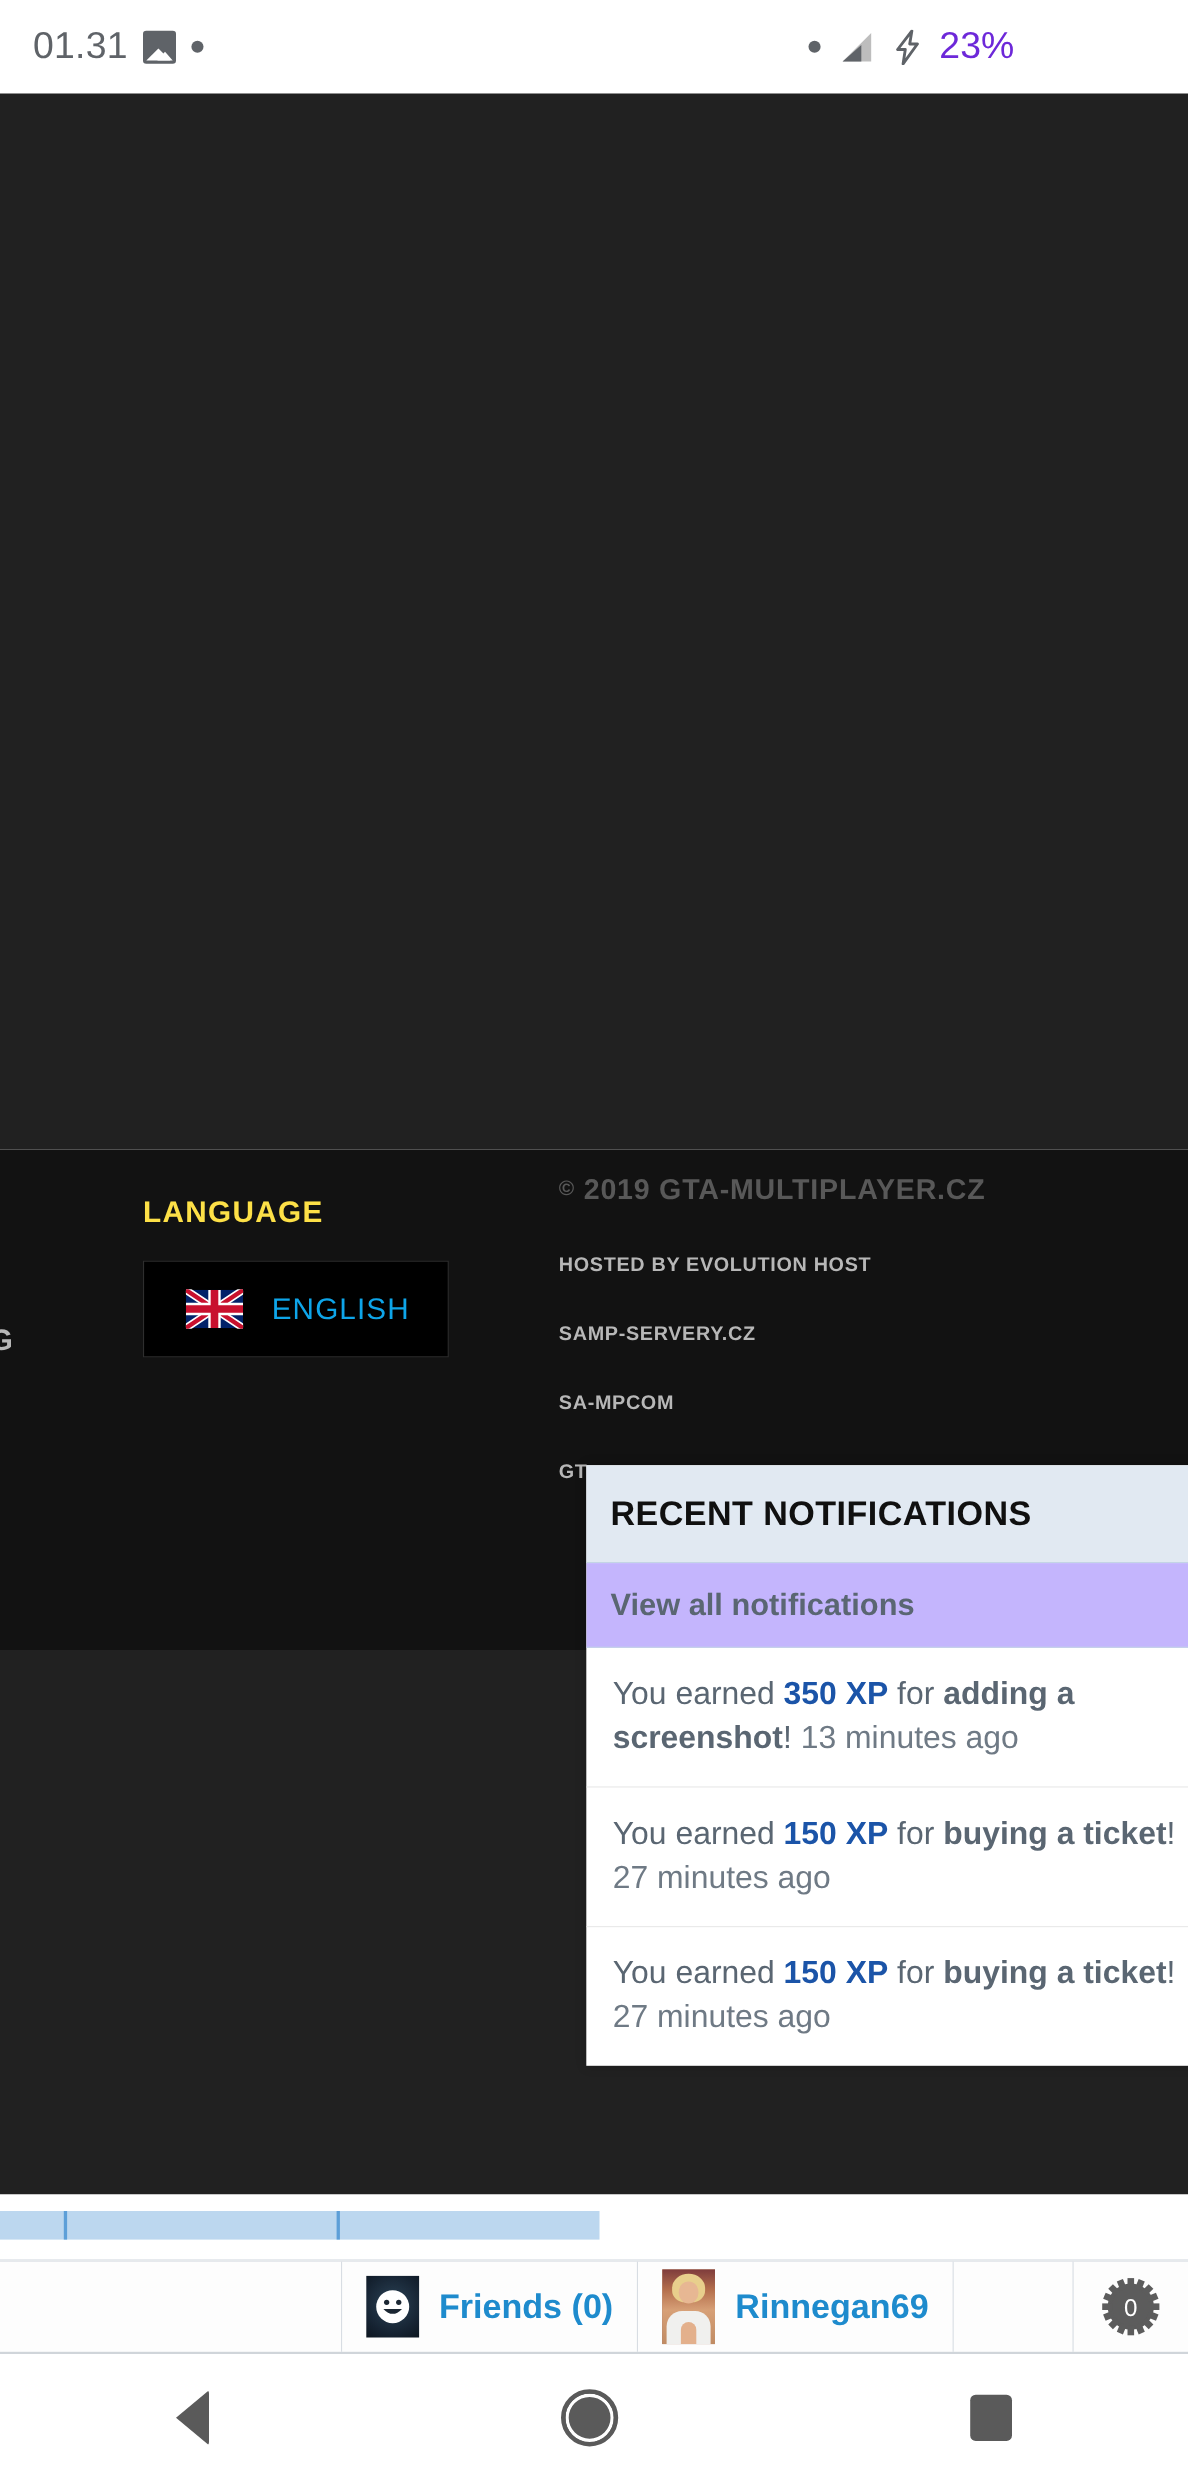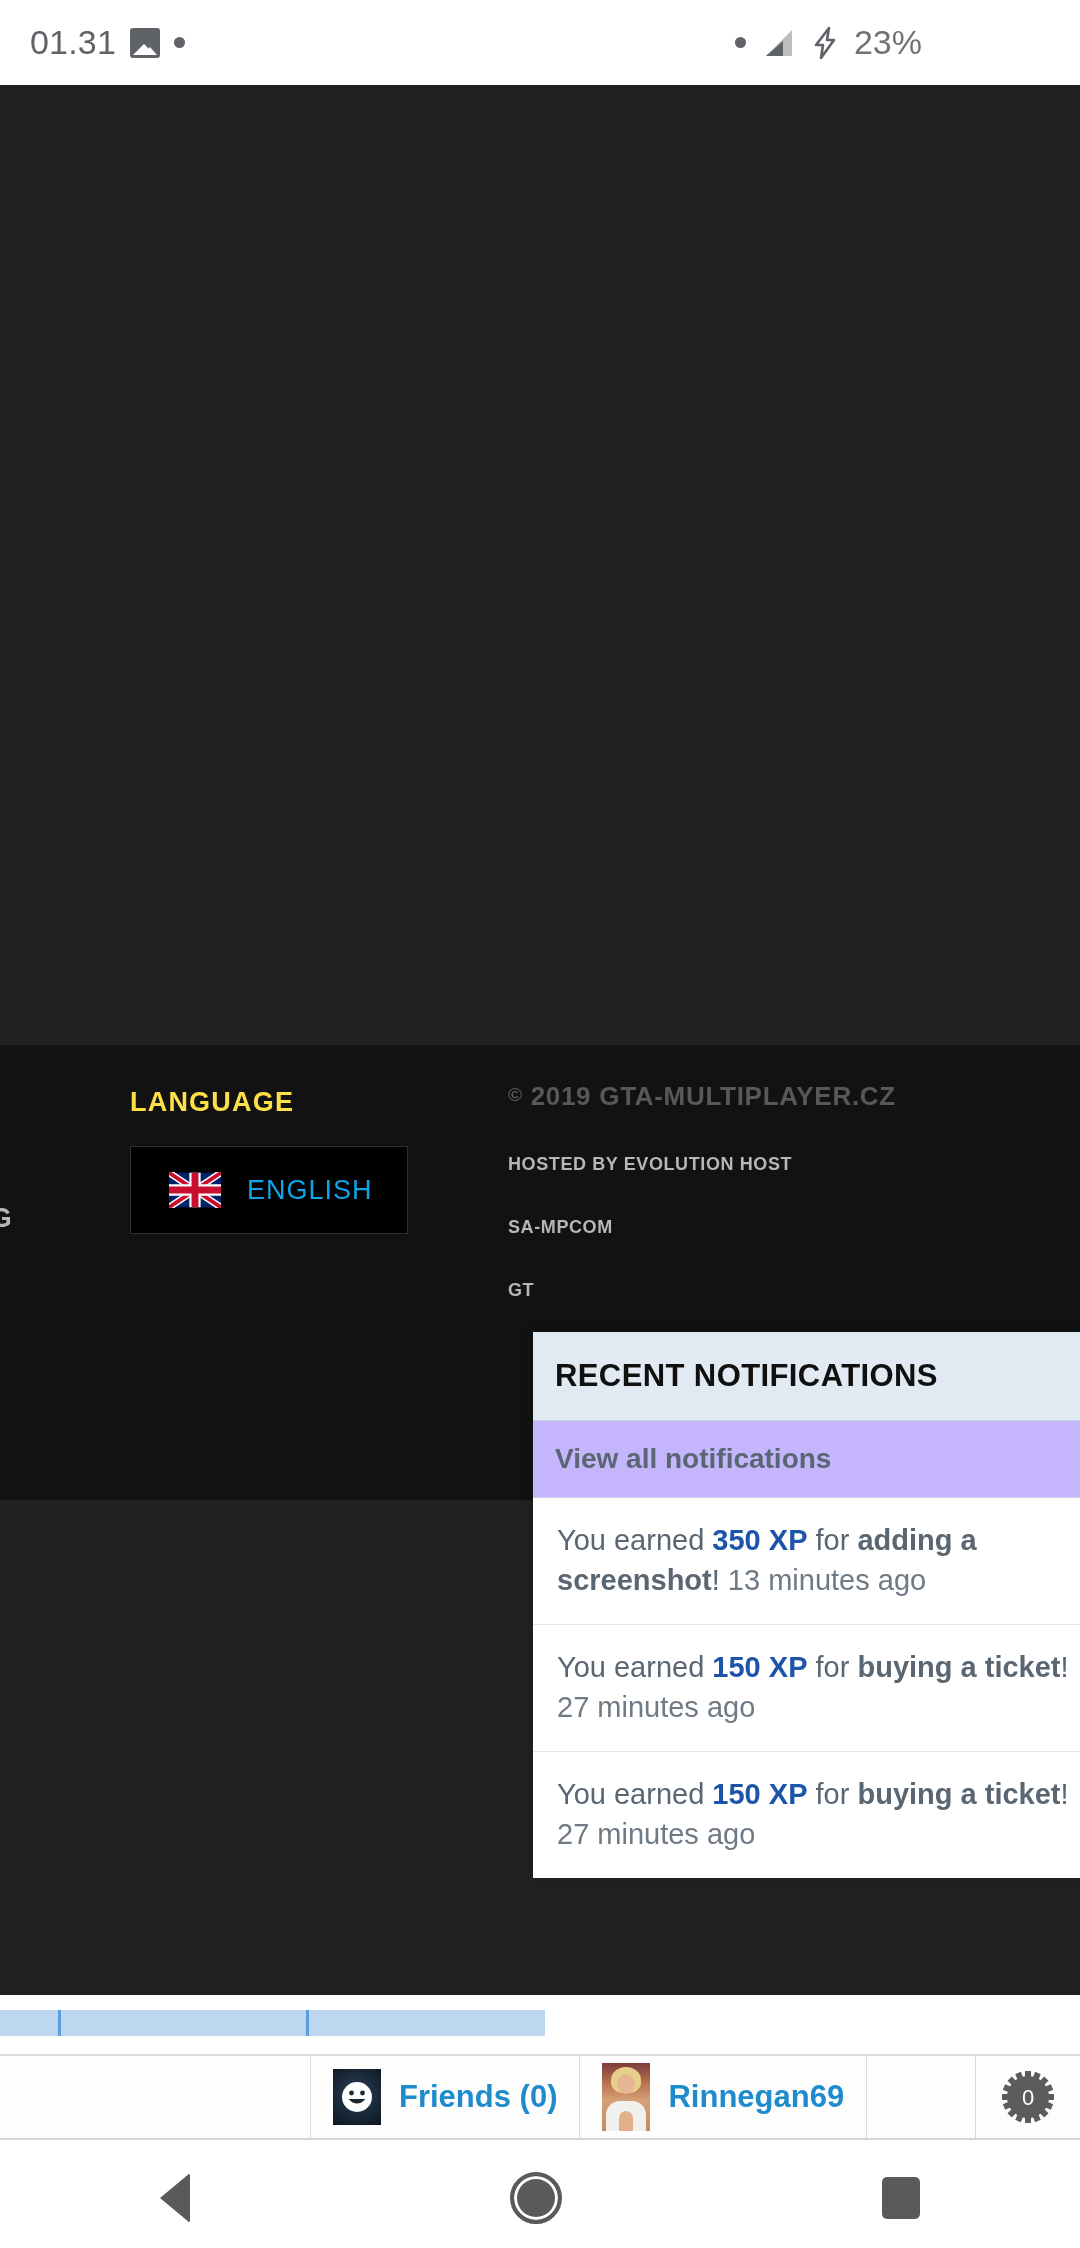--- a/index.html
+++ b/index.html
@@ -62,21 +62,21 @@
     content: "";
     position: absolute;
     right: 3px; bottom: 3px;
     width: 0; height: 0;
     border-left: 7px solid transparent;
     border-right: 7px solid transparent;
     border-bottom: 8px solid #ffffff;
   }
   .sb-battpct {
     font-size: 34px;
-    color: #737373;
+    color: #6d28d9;
   }
   .signal-bars { width: 34px; height: 30px; display: block; }
   .bolt-icon { width: 26px; height: 32px; display: block; }
 
   
   .page-dark {
     position: absolute;
     left: 0; top: 85px;
     width: 1080px; height: 960px;
     background: #212121;
@@ -131,21 +131,21 @@
   .flag-uk { width: 52px; height: 36px; display: block; flex: none; }
   .lang-label {
     font-size: 27px;
     color: #0ea5e9;
     letter-spacing: 1px;
     text-transform: uppercase;
   }
 
   .footer-col-right {
     position: absolute;
-    left: 508px; top: 36px;
+    left: 508px; top: 21px;
     width: 560px;
   }
   .copyright {
     font-size: 26px;
     font-weight: 700;
     color: #585858;
     letter-spacing: 0.7px;
     margin-bottom: 42px;
     text-transform: uppercase;
   }
@@ -395,20 +395,21 @@
       <span class="lang-label">ENGLISH</span>
     </div>
   </div>
 
   <div class="footer-col-right">
     <div class="copyright">
       <span class="c-sym">©</span>
       <span>2019 GTA-MULTIPLAYER.CZ</span>
     </div>
     <a class="sponsor-link">HOSTED BY EVOLUTION HOST</a>
+    <a class="sponsor-link">SAMP-SERVERY.CZ</a>
     <a class="sponsor-link">SA-MPCOM</a>
     <a class="sponsor-link">GT</a>
   </div>
 </div>
 
 <div class="page-lower"></div>
 
 <div class="blue-strip-wrap">
   <div class="blue-strip"></div>
   <div class="blue-tick" style="left:58px;"></div>

